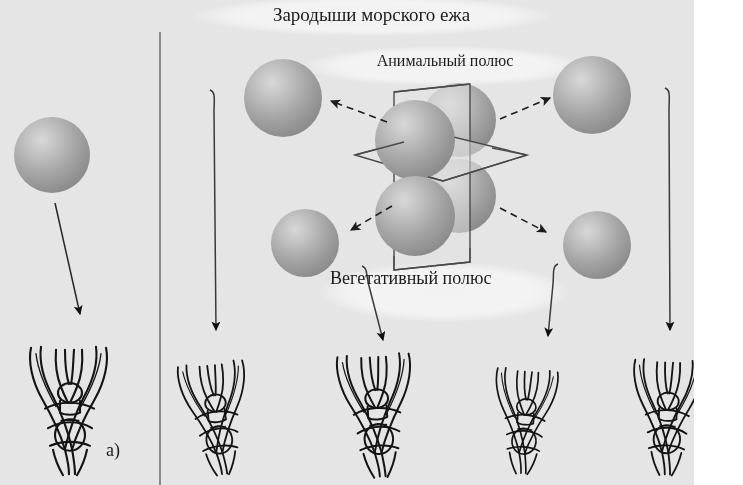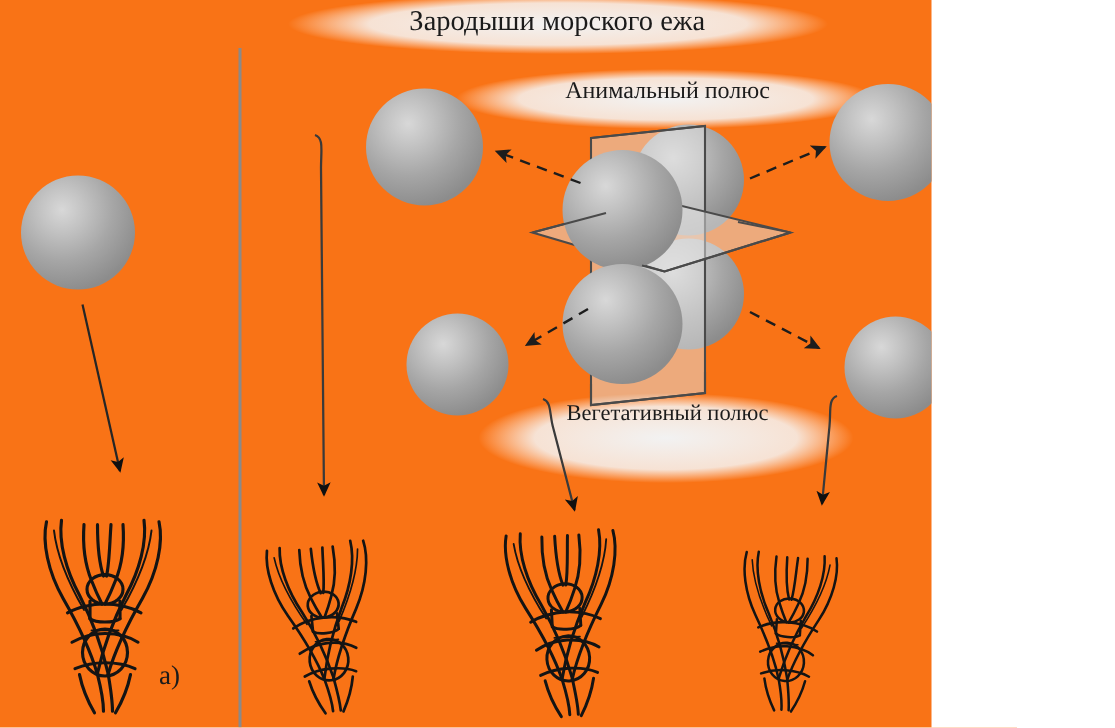--- a/index.html
+++ b/index.html
@@ -5,23 +5,23 @@
   html, body {
     margin: 0;
     padding: 0;
     background: #ffffff;
   }
   body {
     font-family: "Liberation Serif", "DejaVu Serif", serif;
   }
   #figure {
     position: relative;
-    width: 621px;
+    width: 694px;
     height: 485px;
-    background: #f97316;
+    background: #e5e5e5;
     overflow: hidden;
     font-family: Liberation Serif, serif;
   }
   #figure svg.layer {
     position: absolute;
     left: 0;
     top: 0;
     width: 743px;
     height: 485px;
   }
@@ -39,22 +39,21 @@
   }
   #label-animal {
     left: 325px; top: 52px;
     width: 240px;
     text-align: center;
     font-size: 16px;
   }
   #label-vegetal {
     left: 330px; top: 268px;
     width: 230px;
-    text-align: center;
-    font-size: 15px;
+    font-size: 18px;
     white-space: normal;
   }
   #label-a {
     left: 106px; top: 440px;
     font-size: 18px;
   }
   #label-b {
     left: 696px; top: 440px;
     font-size: 18px;
   }

